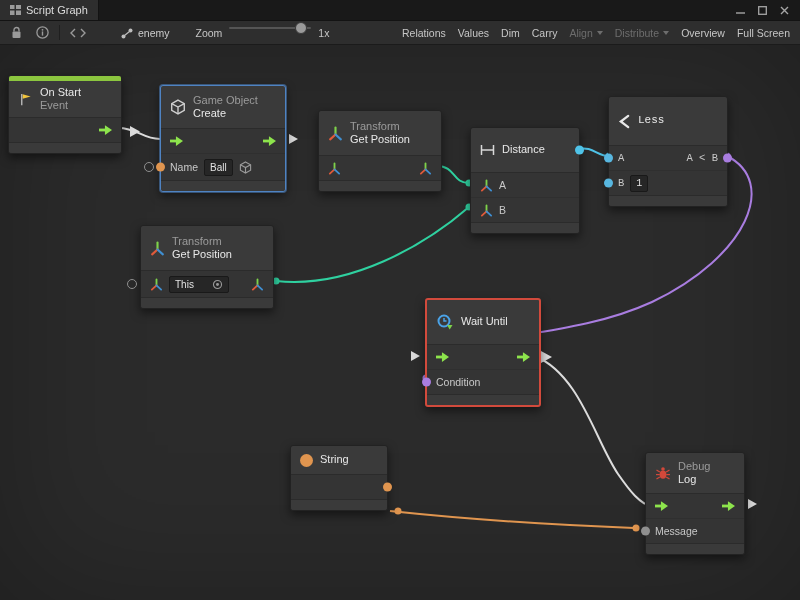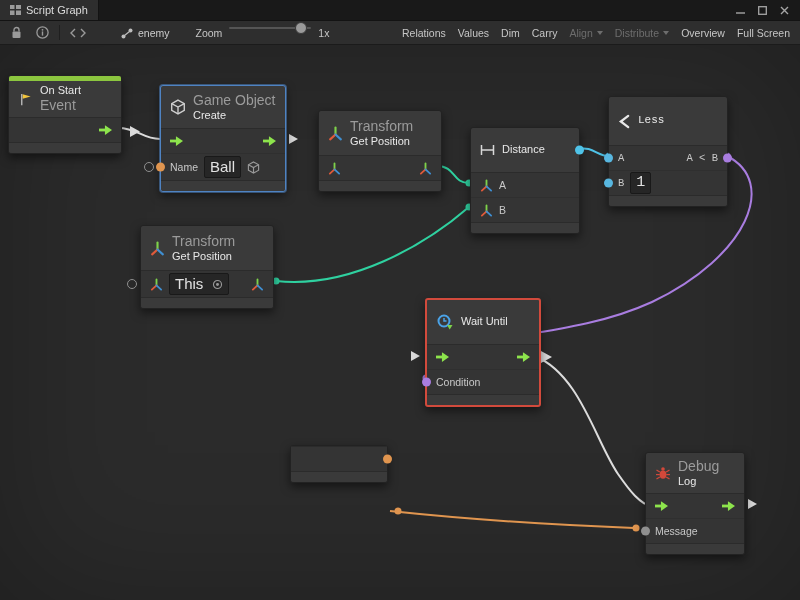--- a/index.html
+++ b/index.html
@@ -38,29 +38,29 @@
     box-shadow:inset 0 0 140px rgba(0,0,0,.28);z-index:0;}
   .wires{position:absolute;top:0;left:0;width:800px;height:600px;z-index:1;pointer-events:none;}
   
   .node{position:absolute;z-index:2;background:#3a3a3a;border:1px solid #222;
     border-radius:3px;box-shadow:0 4px 10px rgba(0,0,0,.5);color:#ddd;}
   .node.selected{border:1px solid #4f83c2;box-shadow:0 0 0 1px rgba(79,131,194,.55),0 4px 10px rgba(0,0,0,.5);}
   .node.highlight{border:2px solid #d24a3c;}
   .accent{height:5px;background:#8cc63f;border-radius:2px 2px 0 0;}
   .nheader{display:flex;align-items:center;gap:7px;padding:0 9px;position:relative;}
   .ttl{font-size:11px;color:#e8e8e8;line-height:1.2;}
-  .grp,.sub{font-size:14px;color:#9b9b9b;line-height:1.2;}
+  .grp,.sub{font-size:11px;color:#9b9b9b;line-height:1.2;}
   .pbody{border-top:1px solid #2b2b2b;background:#343434;}
   .prow{height:24px;display:flex;align-items:center;gap:6px;padding:0 9px;position:relative;}
   .prow + .prow{border-top:1px solid #2f2f2f;}
   .nfoot{height:10px;border-top:1px solid #2b2b2b;background:#3a3a3a;border-radius:0 0 3px 3px;}
   .spacer{flex:1;}
   .plabel{font-size:10.5px;color:#c9c9c9;}
   .field{background:#262626;border:1px solid #191919;border-radius:2px;color:#e2e2e2;
-    font-size:15px;padding:2px 5px;line-height:1.1;display:inline-flex;align-items:center;gap:4px;}
+    font-size:10px;padding:2px 5px;line-height:1.1;display:inline-flex;align-items:center;gap:4px;}
   .pdot{position:absolute;width:9px;height:9px;border-radius:50%;top:50%;transform:translateY(-50%);}
   .pdot.l{left:-5px;}.pdot.r{right:-5px;}
   .c-orange{background:#e0954f;}.c-purple{background:#a97de0;}
   .c-blue{background:#58b7e0;}.c-gray{background:#8f8f8f;}
   .hollow{position:absolute;left:-17px;top:50%;transform:translateY(-50%);
     width:8px;height:8px;border:1.5px solid #8f8f8f;border-radius:50%;}
   .flow-ic{color:#8de44c;flex:0 0 auto;}
   .str-circle{width:13px;height:13px;border-radius:50%;background:#e0954f;flex:0 0 auto;}
 </style>
 </head>
@@ -399,20 +399,24 @@
     </div>
     <div class="prow">
       <span class="pdot l c-purple"></span>
       <span class="plabel">Condition</span>
     </div>
   </div>
   <div class="nfoot"></div>
 </div>
 
 <div class="node" style="left:290px;top:445px;width:96px;">
+  <div class="nheader" style="height:28px;">
+    <span class="str-circle"></span>
+    <div class="ttl">String</div>
+  </div>
   <div class="pbody">
     <div class="prow">
       <span class="pdot r c-orange"></span>
     </div>
   </div>
   <div class="nfoot"></div>
 </div>
 
 <div class="node" style="left:645px;top:452px;width:98px;">
   <div class="nheader" style="height:40px;">

